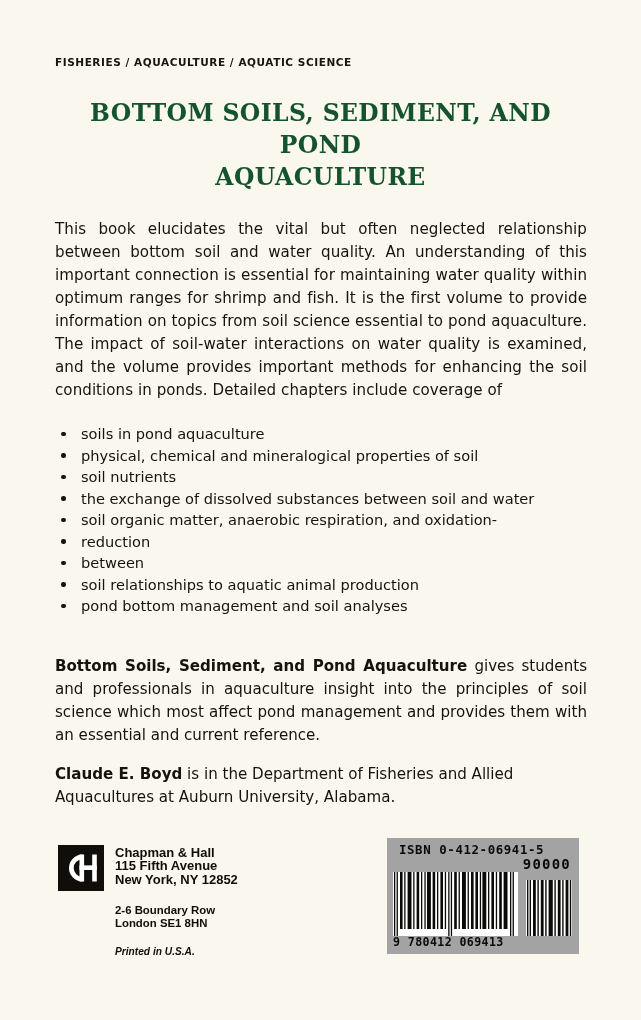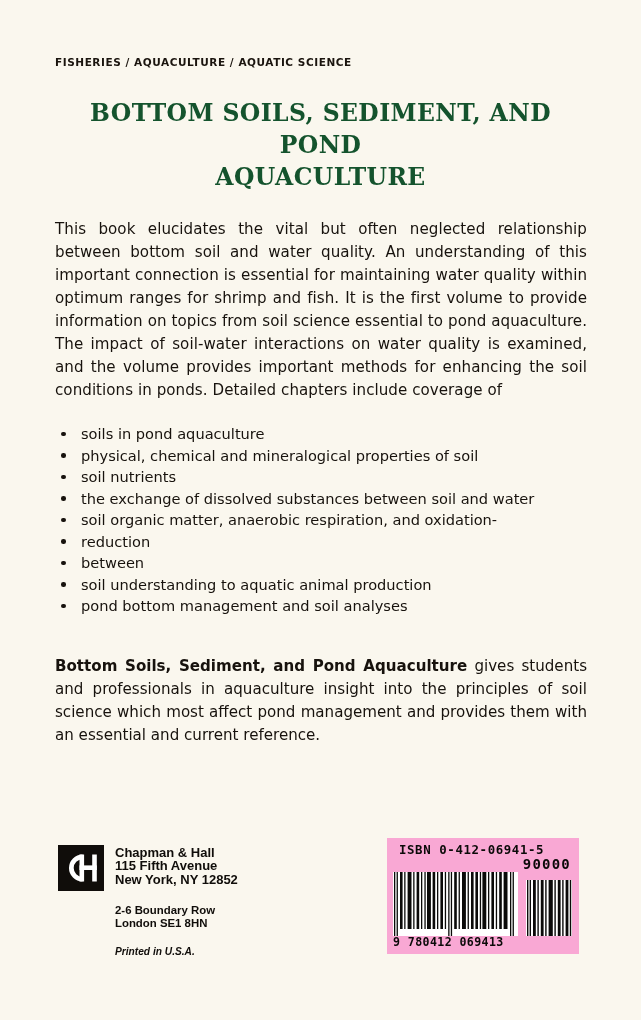--- a/index.html
+++ b/index.html
@@ -175,21 +175,21 @@
     white-space: nowrap;
     font-style: italic;
   }
 
   
   .barcode-block {
     position: absolute;
     left: 387px;
     top: 838px;
     width: 192px;
-    background: #f9a8d4;
+    background: #a3a3a3;
     padding: 4px 6px 5px 6px;
     box-sizing: border-box;
   }
   .isbn-text {
     font-family: "DejaVu Sans Mono", monospace;
     font-size: 12.4px;
     font-weight: 700;
     letter-spacing: 0.6px;
     color: #0b0a09;
     text-align: left;
@@ -242,26 +242,27 @@
   <p class="blurb">This book elucidates the vital but often neglected relationship between bottom soil and water quality. An understanding of this important connection is essential for maintaining water quality within optimum ranges for shrimp and fish. It is the first volume to provide information on topics from soil science essential to pond aquaculture. The impact of soil-water interactions on water quality is examined, and the volume provides important methods for enhancing the soil conditions in ponds. Detailed chapters include coverage of</p>
 
   <ul class="feature-list">
     <li><span class="bullet-dot"></span><span>soils in pond aquaculture</span></li>
     <li><span class="bullet-dot"></span><span>physical, chemical and mineralogical properties of soil</span></li>
     <li><span class="bullet-dot"></span><span>soil nutrients</span></li>
     <li><span class="bullet-dot"></span><span>the exchange of dissolved substances between soil and water</span></li>
     <li><span class="bullet-dot"></span><span>soil organic matter, anaerobic respiration, and oxidation-</span></li>
     <li><span class="bullet-dot"></span><span>reduction</span></li>
     <li><span class="bullet-dot"></span><span>between</span></li>
-    <li><span class="bullet-dot"></span><span>soil understanding to aquatic animal production</span></li>
+    <li><span class="bullet-dot"></span><span>soil relationships to aquatic animal production</span></li>
     <li><span class="bullet-dot"></span><span>pond bottom management and soil analyses</span></li>
   </ul>
 
   <p class="promo"><span class="strong-title">Bottom Soils, Sediment, and Pond Aquaculture</span><span> gives students and  professionals in aquaculture insight into the principles of soil science which most affect pond management and provides them with an essential and current reference.</span></p>
 
+  <p class="author-bio"><span class="author-name">Claude E. Boyd</span><span> is in the Department of Fisheries and Allied Aquacultures at Auburn University, Alabama.</span></p>
 
   <div class="publisher-block">
     <div class="logo-row">
       <div class="ch-logo">
         <svg viewBox="0 0 46 46" width="46" height="46" aria-hidden="true">
           <rect x="0" y="0" width="46" height="46" fill="#100d0a"></rect>
           <path d="M24.5 9.5 A13.2 13.2 0 1 0 24.5 36.5 L24.5 31.8 A8.6 8.6 0 1 1 24.5 14.2 Z" fill="#ffffff"></path>
           <rect x="21.5" y="9.5" width="4.6" height="27" fill="#ffffff"></rect>
           <rect x="34.2" y="9.5" width="4.6" height="27" fill="#ffffff"></rect>
           <rect x="21.5" y="20.4" width="17.3" height="4.6" fill="#ffffff"></rect>

